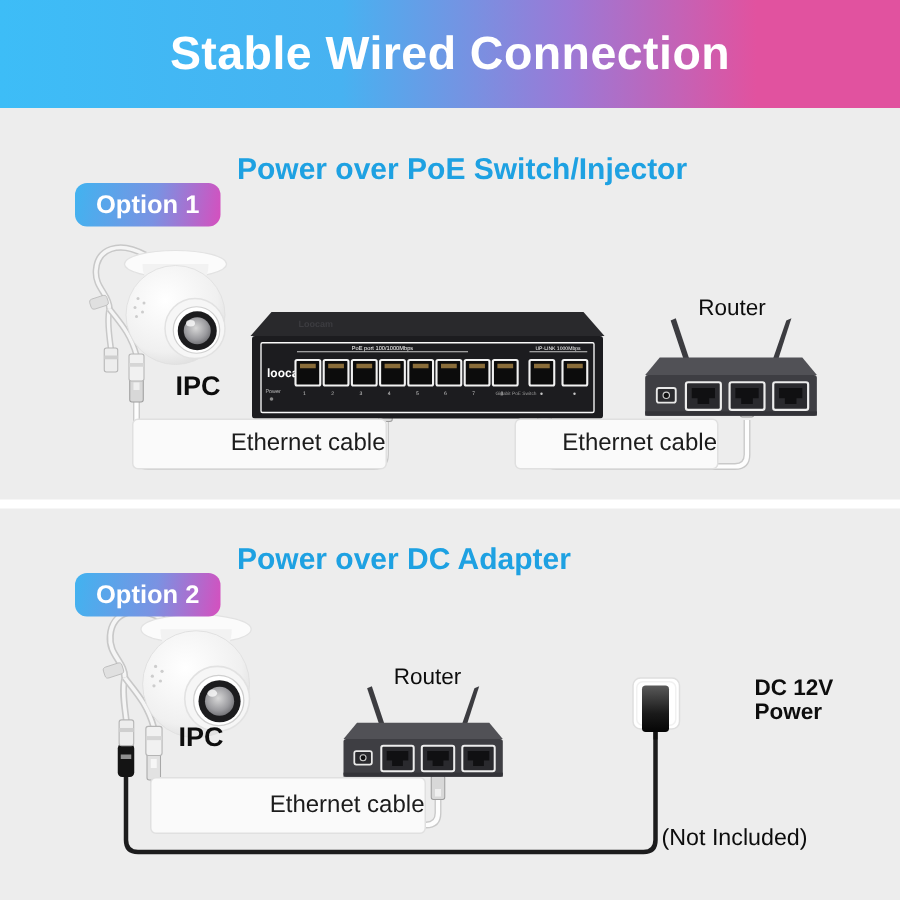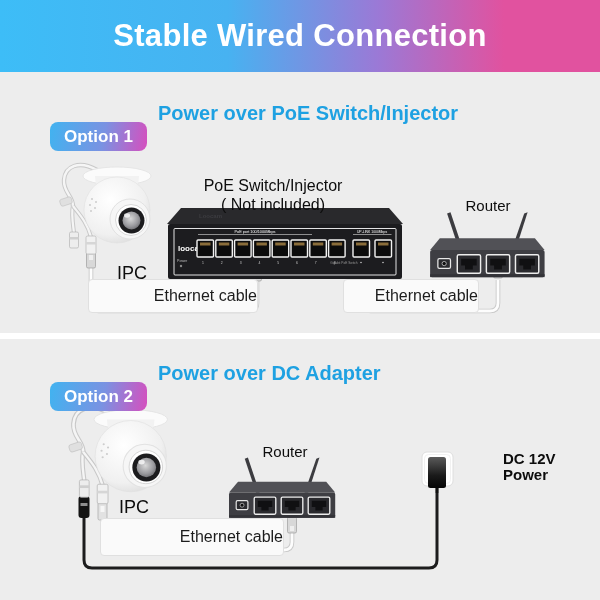--- a/index.html
+++ b/index.html
@@ -24,21 +24,21 @@
   
   .scene{left:0;top:0;z-index:1;}
   
   .cable-box{background:#fafafa;border:1px solid #e0e0e0;border-radius:4px;
     display:flex;align-items:center;justify-content:flex-end;
     font-size:16px;color:#1c1c1c;z-index:2;box-sizing:border-box;}
   
   .dev-label{color:#0d0d0d;text-align:center;z-index:3;}
   .switch-label{font-size:16px;line-height:19px;}
   .router-label{font-size:15px;}
-  .ipc-label{font-size:18px;font-weight:400;margin-top:16px;}
+  .ipc-label{font-size:18px;font-weight:700;}
   .dc-label{font-size:15px;font-weight:600;line-height:16px;text-align:left;}
   .not-included{font-size:15.5px;font-weight:500;}
 </style>
 </head>
 <body>
 
 <div class="page">
 
   <div class="abs banner">
     <div class="banner-title">Stable Wired Connection</div>
@@ -234,26 +234,23 @@
   <div class="abs cable-box" style="left:88px;top:279px;width:170px;height:34px;">
     <span>Ethernet cable</span>
   </div>
   <div class="abs cable-box" style="left:343px;top:279px;width:136px;height:34px;">
     <span>Ethernet cable</span>
   </div>
   <div class="abs cable-box" style="left:100px;top:518px;width:184px;height:38px;">
     <span>Ethernet cable</span>
   </div>
 
-  <div class="abs dev-label switch-label" style="left:167px;top:176px;width:212px;">
-    <div>PoE Switch/Injector</div>
-    <div>( Not included)</div>
-  </div>
   <div class="abs dev-label router-label" style="left:457px;top:197px;width:62px;">Router</div>
   <div class="abs dev-label router-label" style="left:254px;top:443px;width:62px;">Router</div>
   <div class="abs dev-label ipc-label" style="left:101px;top:247px;width:62px;">IPC</div>
   <div class="abs dev-label ipc-label" style="left:103px;top:481px;width:62px;">IPC</div>
   <div class="abs dev-label dc-label" style="left:463px;top:451px;width:80px;margin-left:40px;">
     <div>DC 12V</div>
     <div>Power</div>
   </div>
+  <div class="abs dev-label not-included" style="left:441px;top:550px;width:110px;text-align:left;">(Not Included)</div>
 
 </div>
 
 </body></html>

